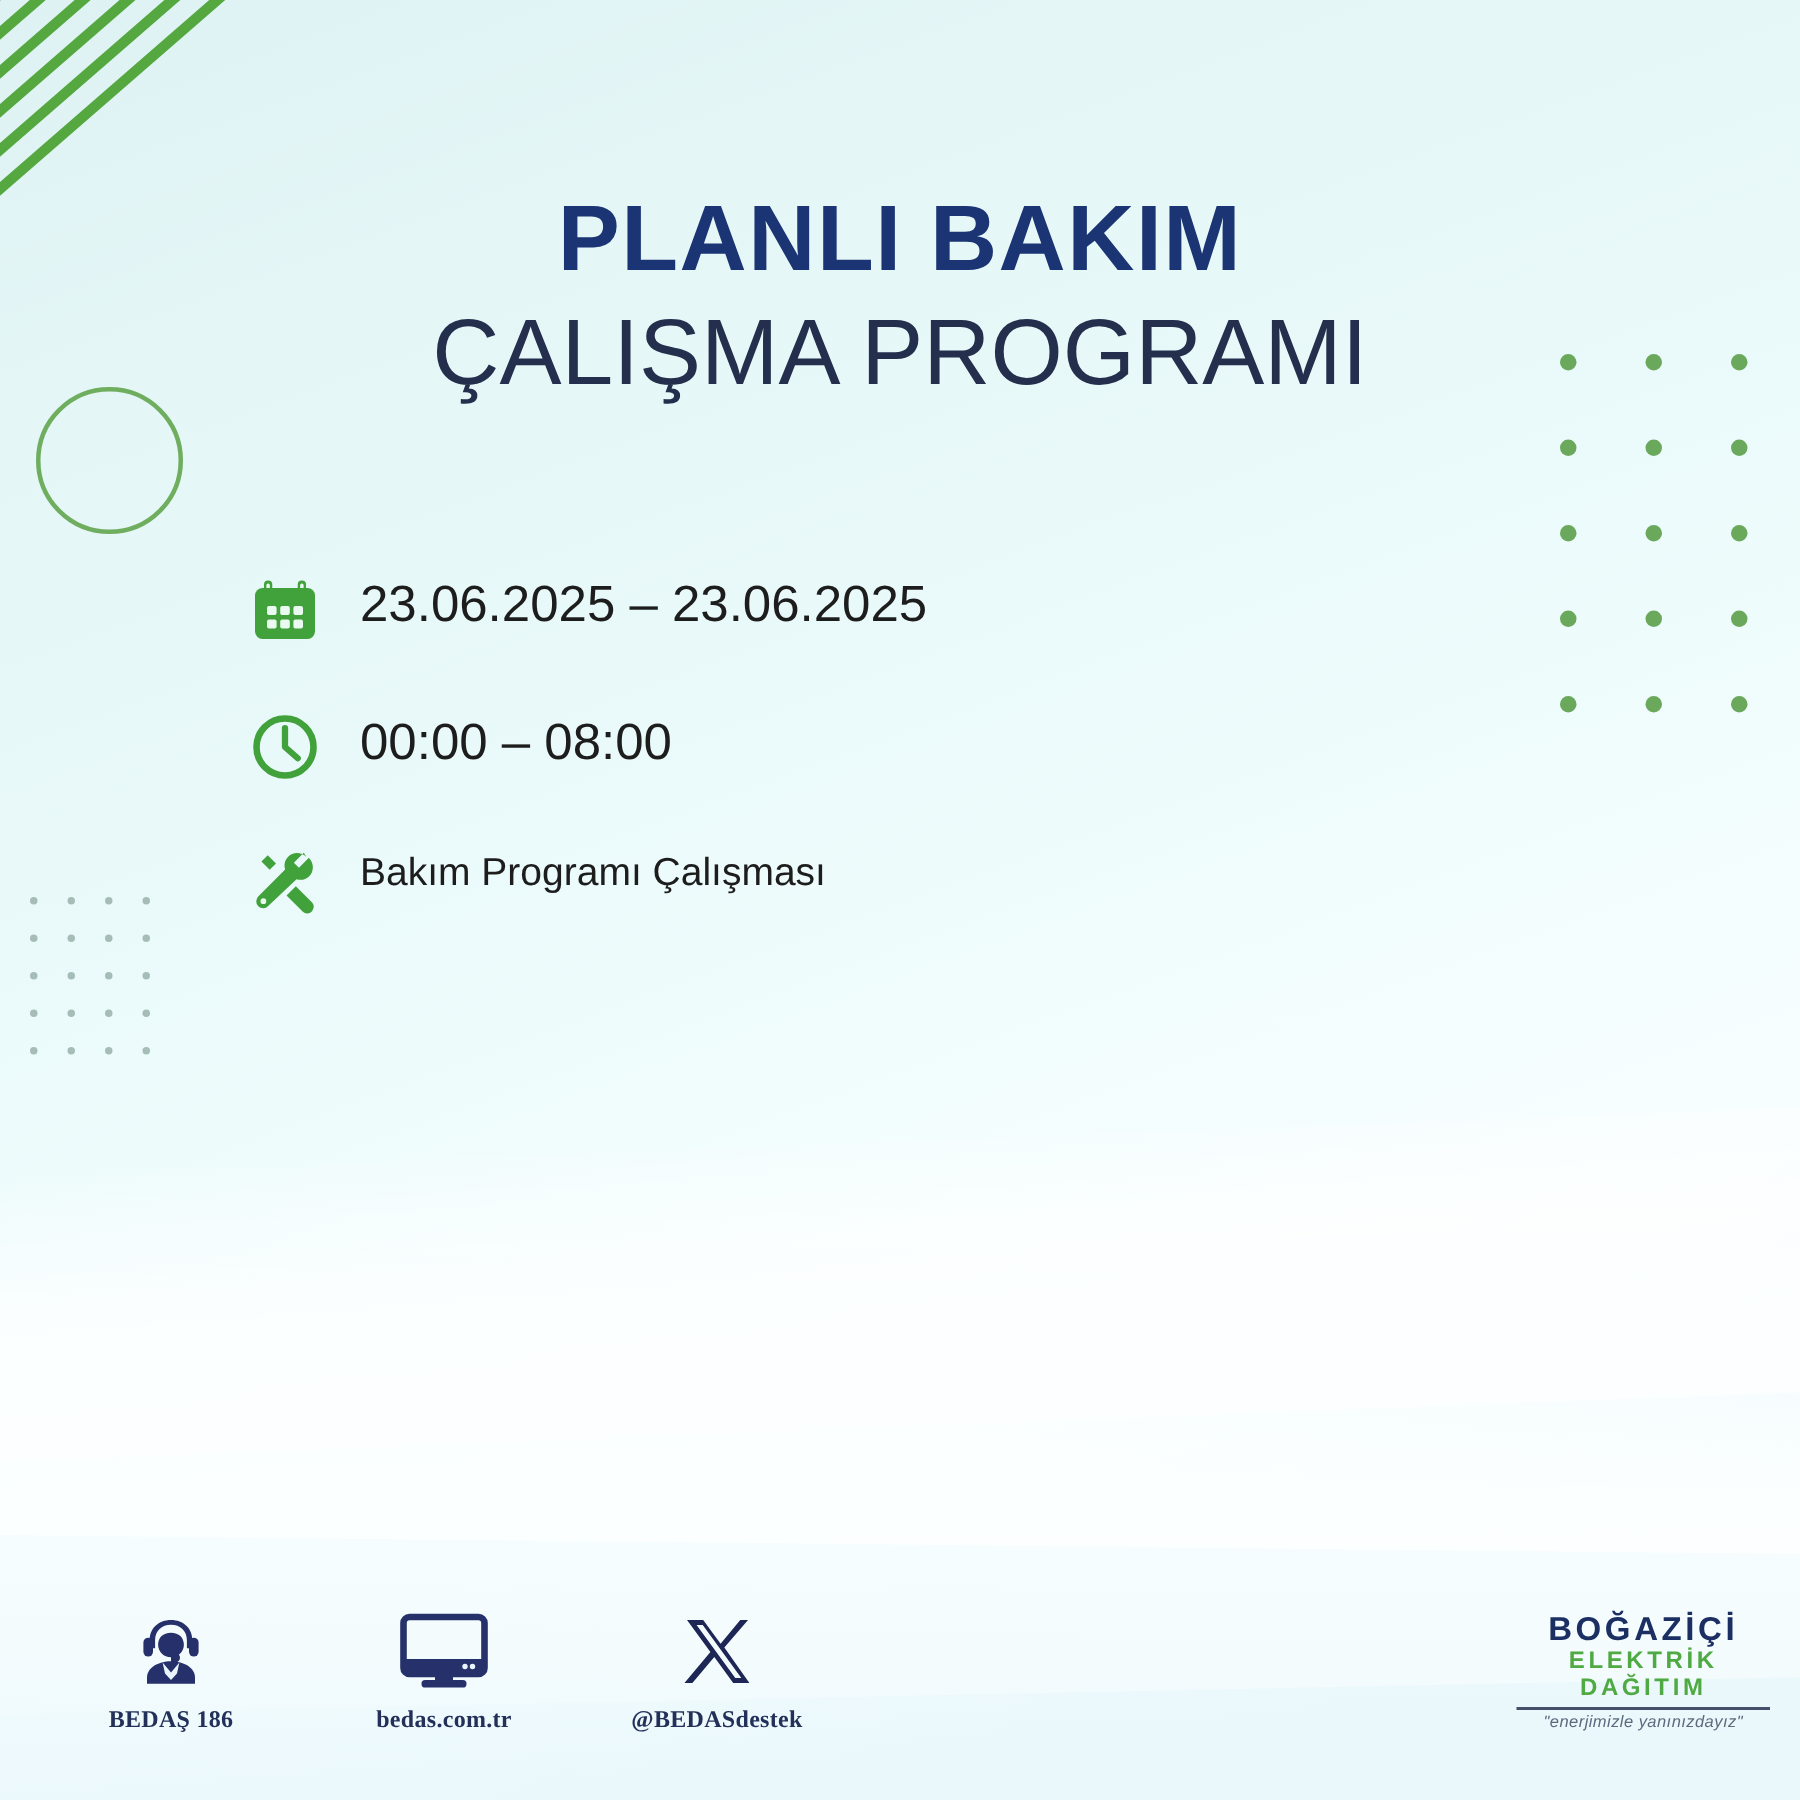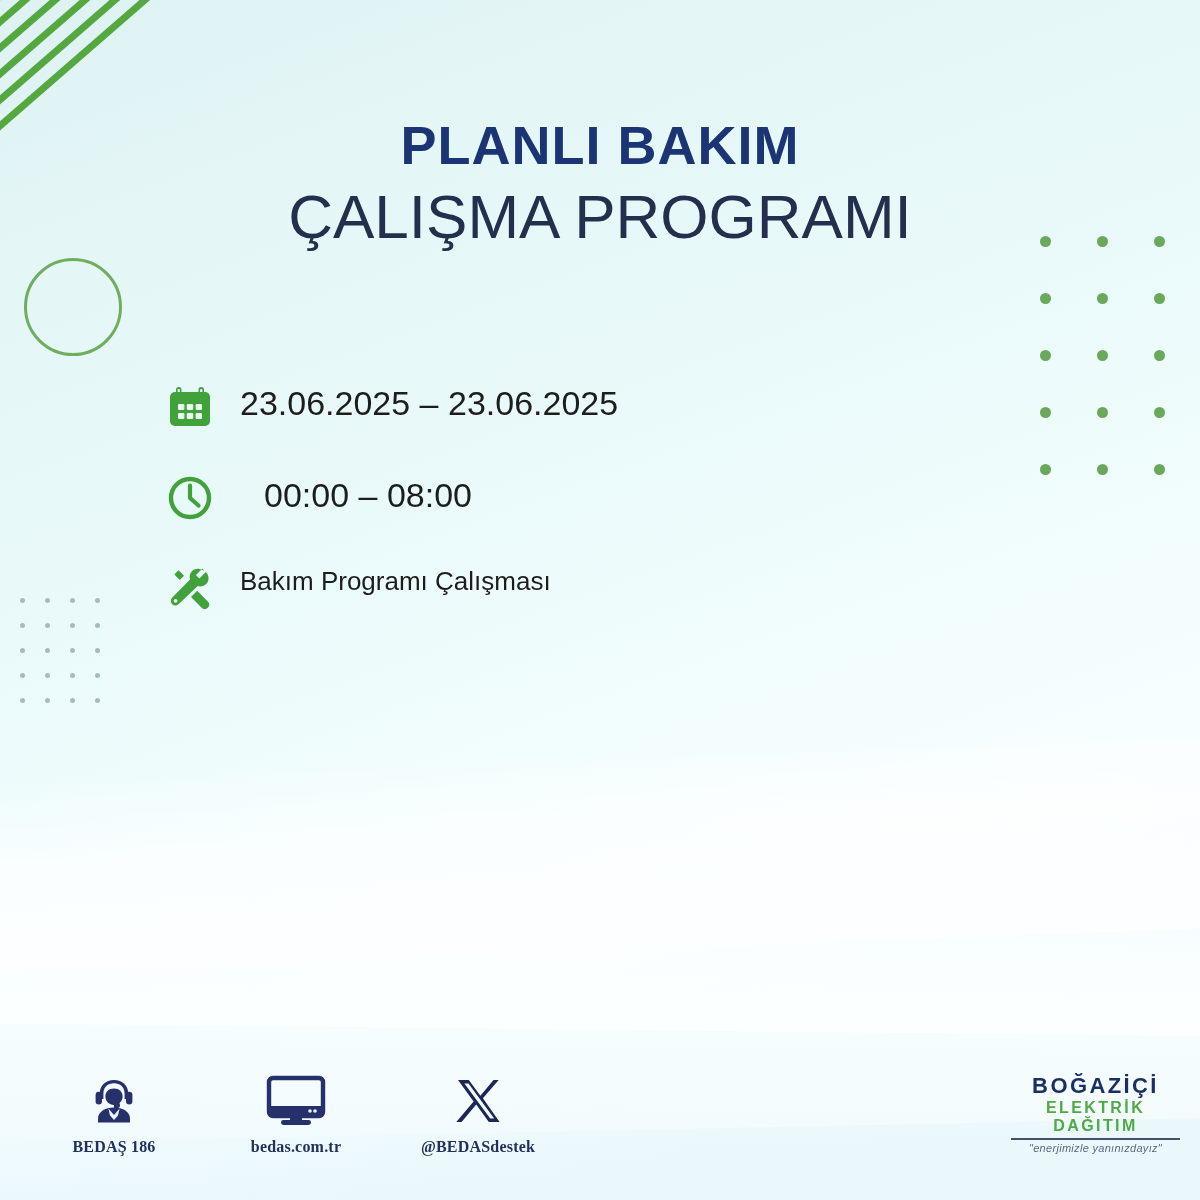--- a/index.html
+++ b/index.html
@@ -53,35 +53,35 @@
   .dots{position:absolute;display:grid;}
   .dots span{border-radius:50%;display:block;}
   #dots-right{left:1040px;top:236px;grid-template-columns:repeat(3,57px);grid-auto-rows:57px;}
   #dots-right span{width:11px;height:11px;background:#6aa85b;}
   #dots-left{left:20px;top:598px;grid-template-columns:repeat(4,25px);grid-auto-rows:25px;}
   #dots-left span{width:5px;height:5px;background:#8fa8a0;opacity:.75;}
 
   
   .title-wrap{position:absolute;left:0;top:118px;width:1200px;text-align:center;}
   .title-main{
-    font-size:54px;font-weight:bold;color:#1b3473;letter-spacing:1px;
-    line-height:1;margin:0;white-space:nowrap;
+    font-size:62px;font-weight:bold;color:#1b3473;letter-spacing:1px;
+    line-height:1;margin:11px;white-space:nowrap;
   }
   .title-sub{
     font-size:62px;font-weight:400;color:#232f4d;letter-spacing:0px;
     line-height:1;margin:14px 0 0 0;white-space:nowrap;
   }
 
   
   .info{position:absolute;left:166px;top:380px;width:1010px;}
   .row{display:flex;align-items:flex-start;margin-bottom:28px;}
   .row .ico{width:74px;flex:0 0 74px;display:flex;align-items:flex-start;justify-content:flex-start;padding-top:2px;}
   .row .txt{font-size:34px;color:#1d1d1d;line-height:1.0;padding-top:6px;}
   #row-date{margin-bottom:42px;}
-  #row-time{margin-bottom:40px;gap:24px;}
+  #row-time{margin-bottom:40px;}
   #row-work{margin-bottom:30px;}
   #row-work .txt{font-size:26px;}
   #row-loc .txt{font-size:31px;line-height:1.45;max-width:960px;}
 
   
   .footer{position:absolute;left:0;top:1070px;width:1200px;height:130px;}
   .contacts{position:absolute;left:55px;top:0;display:flex;gap:64px;}
   .contact{width:118px;text-align:center;font-family:Liberation Serif, serif;}
   .contact .cico{height:62px;display:flex;align-items:center;justify-content:center;}
   .contact .clabel{font-size:16px;color:#23305a;font-weight:bold;margin-top:6px;letter-spacing:.2px;white-space:nowrap;}

